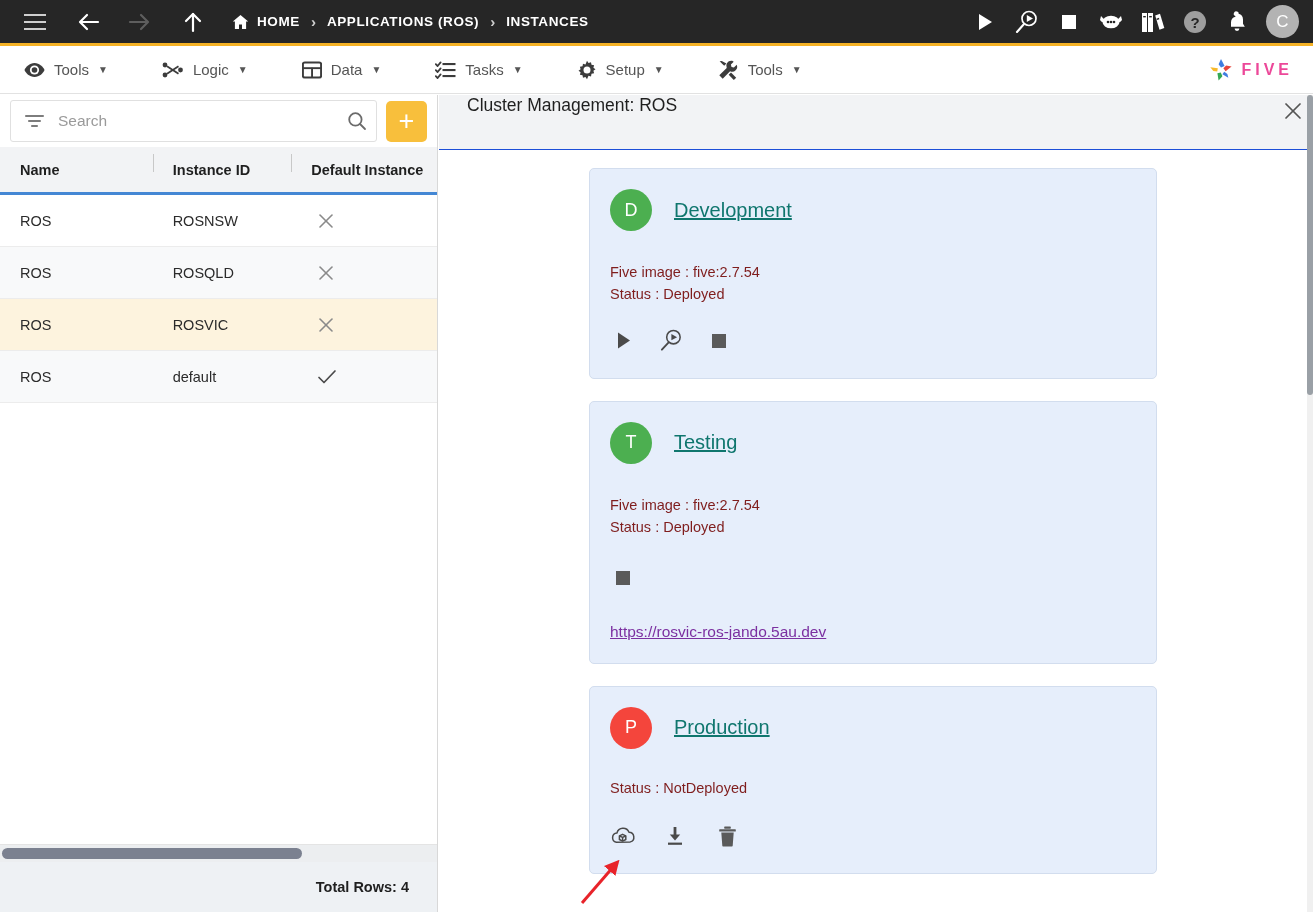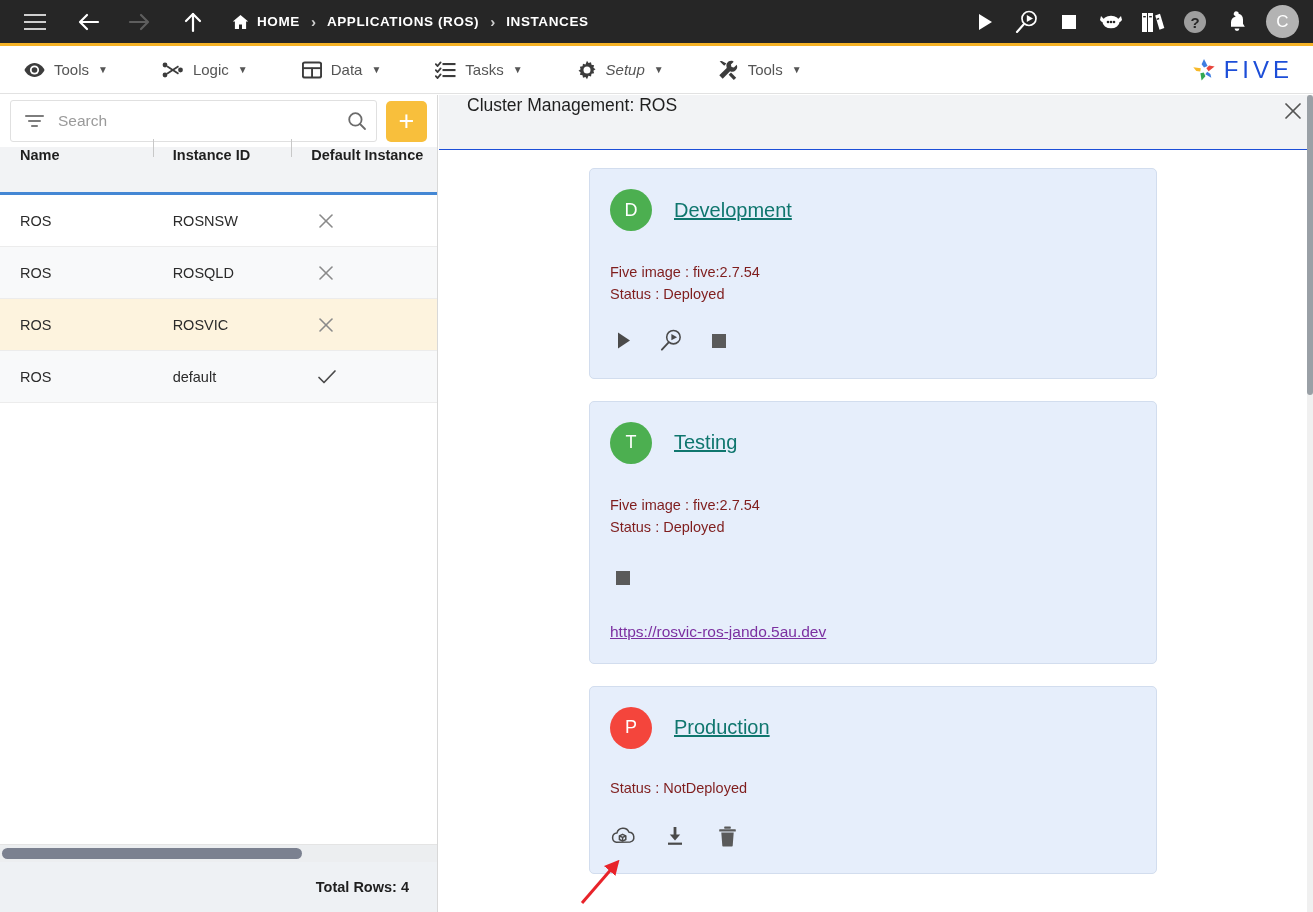--- a/index.html
+++ b/index.html
@@ -49,22 +49,22 @@
     display: flex; align-items: center; gap: 9px;
     padding: 0 14px; margin-left: 10px; height: 100%;
     color: #555555; font-size: 15px; cursor: pointer; white-space: nowrap;
   }
   .menu-item .caret { font-size: 10px; color: #555; }
   .logo-wrap {
     margin-left: auto; margin-right: 20px;
     display: flex; align-items: center; gap: 7px;
   }
   .logo-text {
-    font-size: 24px; letter-spacing: 4px; color: #1d4ed8;
-    font-family: "Liberation Sans", sans-serif; font-weight: 400;
+    font-size: 16px; letter-spacing: 4px; color: #ec4899;
+    font-family: "Liberation Sans", sans-serif; font-weight: 700;
   }
 
   
   .left-panel {
     position: absolute; left: 0; top: 95px; width: 438px; height: 817px;
     background: #ffffff; border-right: 1px solid #d8d8d8;
     display: flex; flex-direction: column;
   }
   .search-row {
     display: flex; align-items: center; height: 52px;
@@ -81,21 +81,21 @@
   }
   .search-input::placeholder { color: #9a9a9a; }
   .add-btn {
     width: 41px; height: 41px; border-radius: 5px; background: #f8bf3c;
     display: flex; align-items: center; justify-content: center;
     margin-left: 9px; cursor: pointer; border: none;
     color: #ffffff; font-size: 27px; line-height: 1; font-weight: 300;
   }
 
   .table-head {
-    display: flex; height: 48px;
+    display: flex; align-items: center; height: 48px;
     background: #f2f3f5; border-bottom: 3px solid #4487d4;
     font-size: 14.5px; font-weight: bold; color: #1f1f1f;
     position: relative;
   }
   .th { padding-left: 20px; position: relative; white-space: nowrap; }
   .th + .th::before {
     content: ""; position: absolute; left: 0; top: -8px; height: 18px;
     width: 1px; background: #c8c8c8;
   }
   .th-name { width: 168px; }
@@ -335,21 +335,21 @@
           <path d="M0.8 3.2l1.8 1.8 3-3.6"></path>
             <path d="M0.8 9.2l1.8 1.8 3-3.6"></path>
             <path d="M0.8 15.2l1.8 1.8 3-3.6"></path>
         </g>
       </svg>
     </span>
     <span>Tasks</span>
     <span class="caret">▼</span>
   </div>
 
-  <div class="menu-item" style="margin-left:26px;font-style:italic;">
+  <div class="menu-item" style="margin-left:26px;">
     <span style="display:flex;">
       <svg width="20" height="20" viewBox="0 0 20 20">
         <path fill="#3c3c3c" d="M10 0.8l1.5 2.1 2.5-.7.5 2.6 2.6.5-.7 2.5 2.1 1.5-2.1 1.5.7 2.5-2.6.5-.5 2.6-2.5-.7L10 19.2l-1.5-2.1-2.5.7-.5-2.6-2.6-.5.7-2.5L1.5 10.8l2.1-1.5-.7-2.5 2.6-.5.5-2.6 2.5.7z"></path>
         <circle fill="#ffffff" cx="10" cy="10" r="3.5"></circle>
       </svg>
     </span>
     <span>Setup</span>
     <span class="caret">▼</span>
   </div>
 

